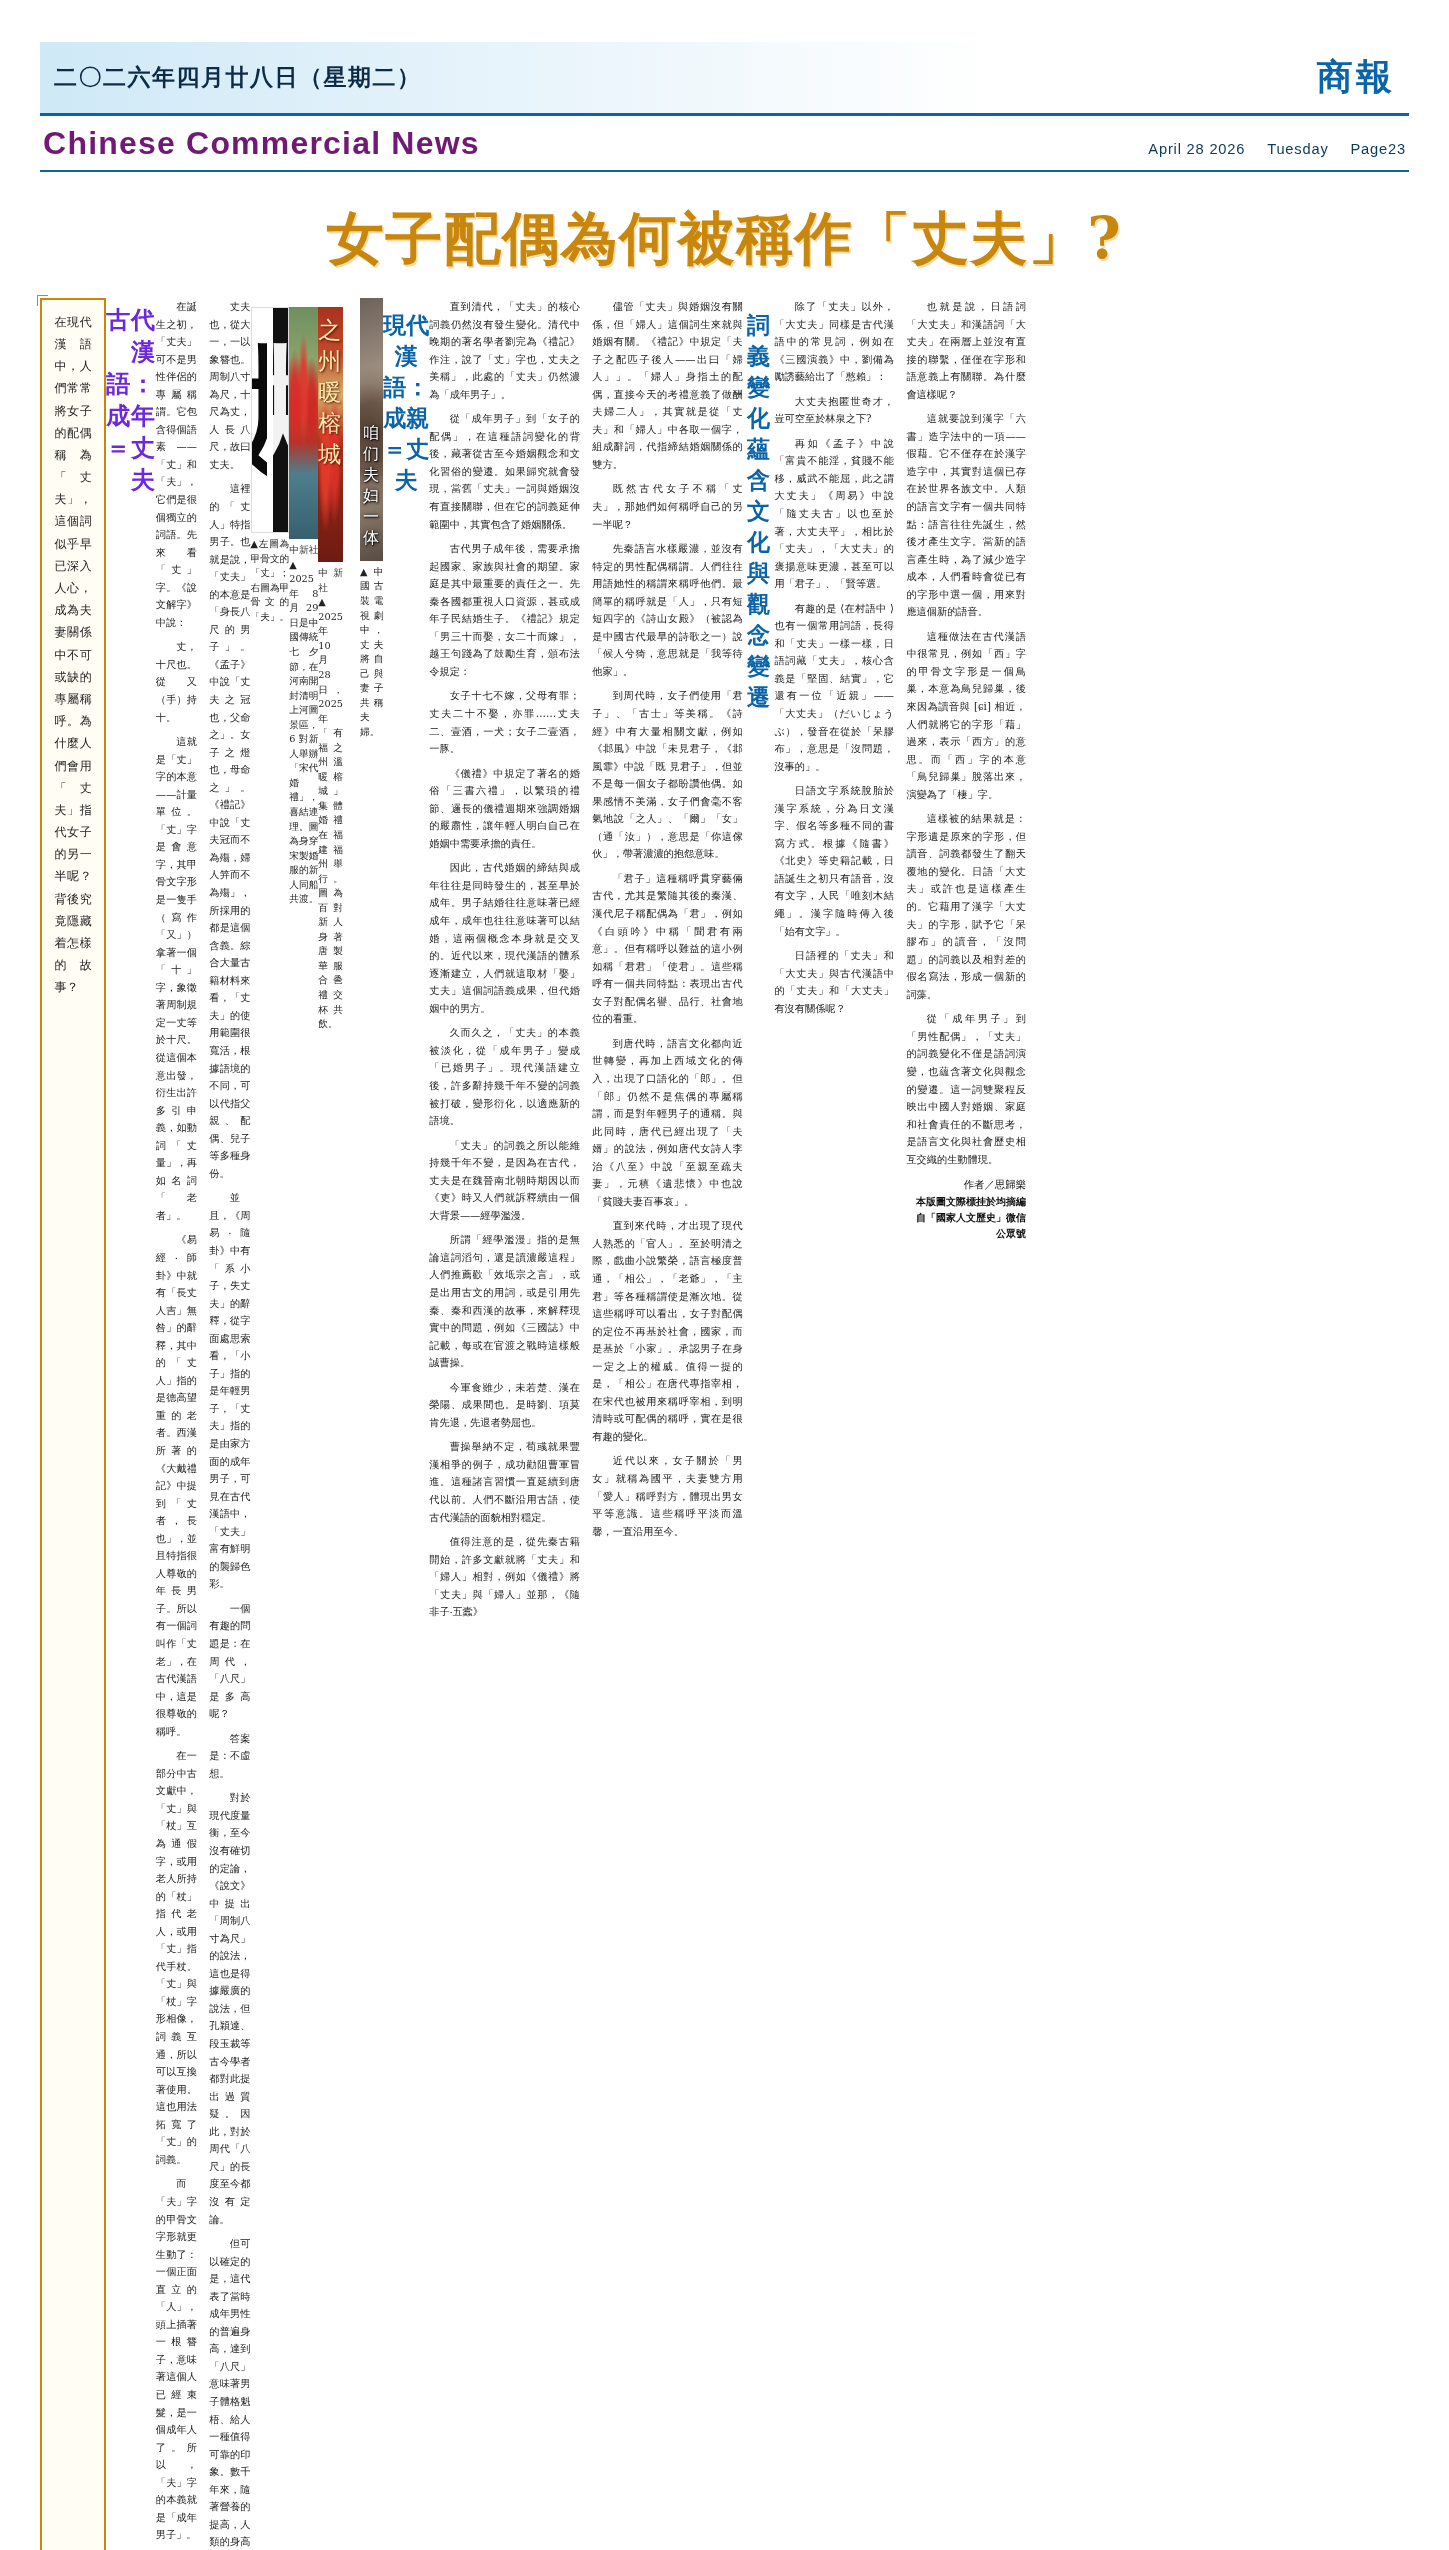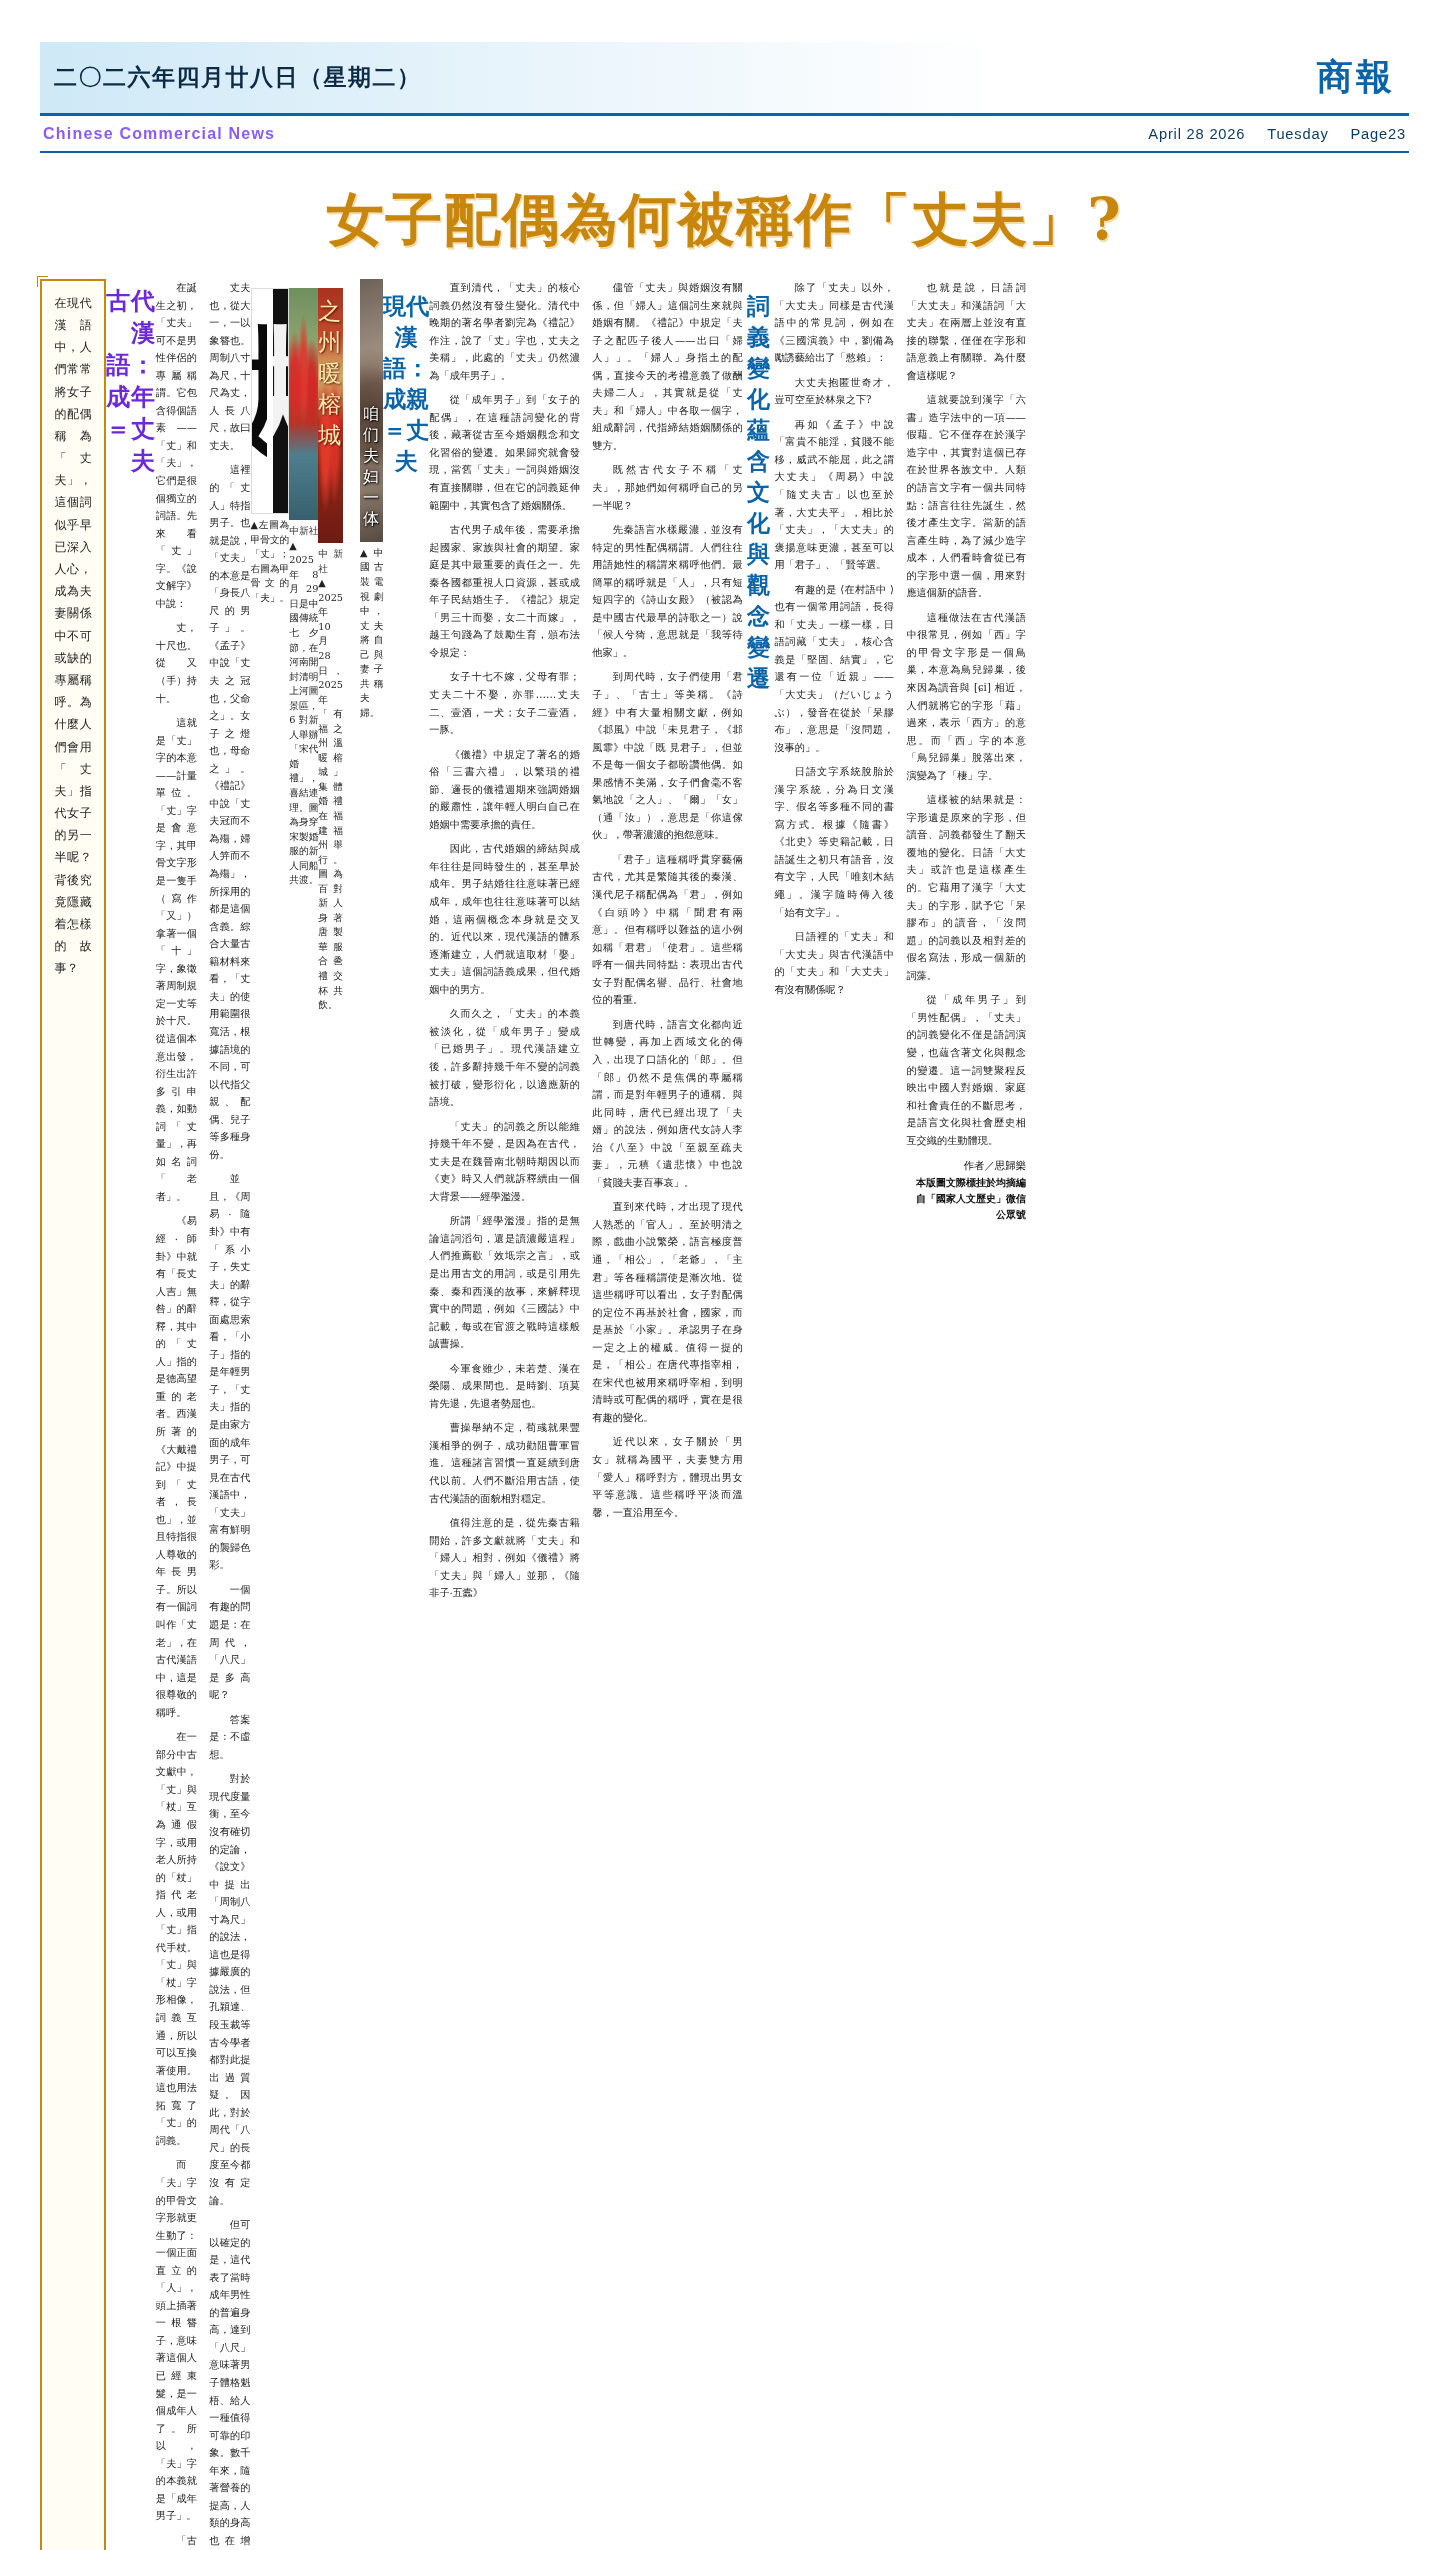--- a/index.html
+++ b/index.html
@@ -52,23 +52,23 @@
   }
   .subhead {
     display: flex;
     align-items: baseline;
     justify-content: space-between;
     padding: 9.3px 3.1px 7.7px 3.1px;
     border-bottom: 2.3px solid #0b64a8;
   }
   .subhead .en-title {
     font-family: "Liberation Sans", sans-serif;
-    font-size: 16px;
-    font-weight: 700;
-    color: #8b5cf6;
+    font-size: 32px;
+    font-weight: 700;
+    color: #701a75;
     letter-spacing: 1.2px;
   }
   .subhead .en-meta {
     font-family: "Liberation Sans", sans-serif;
     font-size: 14.7px;
     color: #0b3a5c;
     letter-spacing: 0.8px;
   }
   .en-meta span { margin-left: 17px; }
 

